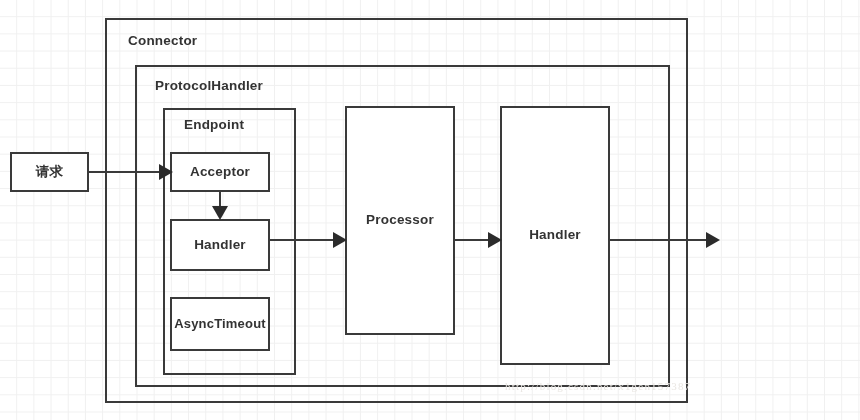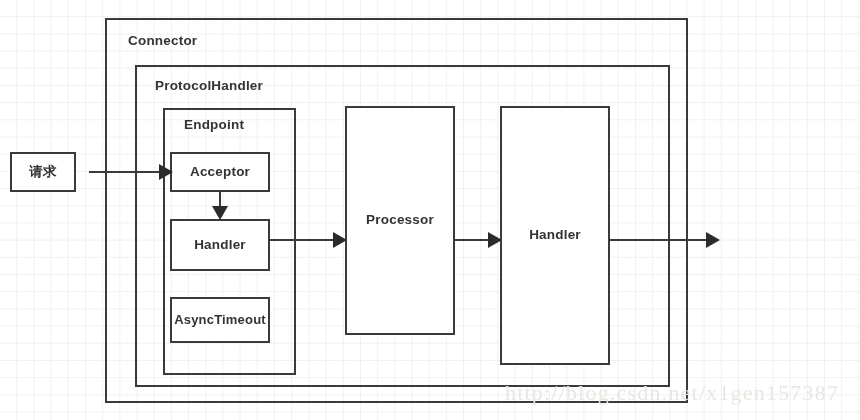--- a/index.html
+++ b/index.html
@@ -65,48 +65,48 @@
     stroke: #3a3a3a;
     stroke-width: 2;
     fill: none;
   }
   .conn polygon {
     fill: #2b2b2b;
   }
   .watermark {
     position: absolute;
     font-family: "Liberation Serif", "DejaVu Serif", serif;
-    font-size: 22px;
+    font-size: 11px;
     color: #e9e6e2;
     letter-spacing: 1.2px;
     white-space: nowrap;
     user-select: none;
   }
 </style>
 </head>
 <body>
 
 <div id="canvas">
 
   <div class="box" style="left:105px; top:18px; width:583px; height:385px;"></div>
   <div class="grp-label" style="left:128px; top:33px;">Connector</div>
 
   <div class="box" style="left:135px; top:65px; width:535px; height:322px;"></div>
   <div class="grp-label" style="left:155px; top:78px;text-align:right;">ProtocolHandler</div>
 
   <div class="box" style="left:163px; top:108px; width:133px; height:267px;"></div>
   <div class="grp-label" style="left:184px; top:117px;">Endpoint</div>
 
-  <div class="node" style="left:10px; top:152px; width:66px; height:40px;">请求</div>
+  <div class="node" style="left:10px; top:152px; width:79px; height:40px;">请求</div>
 
   <div class="node" style="left:170px; top:152px; width:100px; height:40px;">Acceptor</div>
 
   <div class="node" style="left:170px; top:219px; width:100px; height:52px;">Handler</div>
 
-  <div class="node tall-label" style="left:170px; top:297px; width:100px; height:46px;">AsyncTimeout</div>
+  <div class="node tall-label" style="left:170px; top:297px; width:100px; height:54px;">AsyncTimeout</div>
 
   <div class="node" style="left:345px; top:106px; width:110px; height:229px;">Processor</div>
 
   <div class="node" style="left:500px; top:106px; width:110px; height:259px;">Handler</div>
 
 
   <svg class="conn" style="left:89px; top:160px; width:84px; height:24px;" viewBox="0 0 84 24">
     <line x1="0" y1="12" x2="70" y2="12"></line>
     <polygon points="70,4 84,12 70,20"></polygon>
   </svg>

